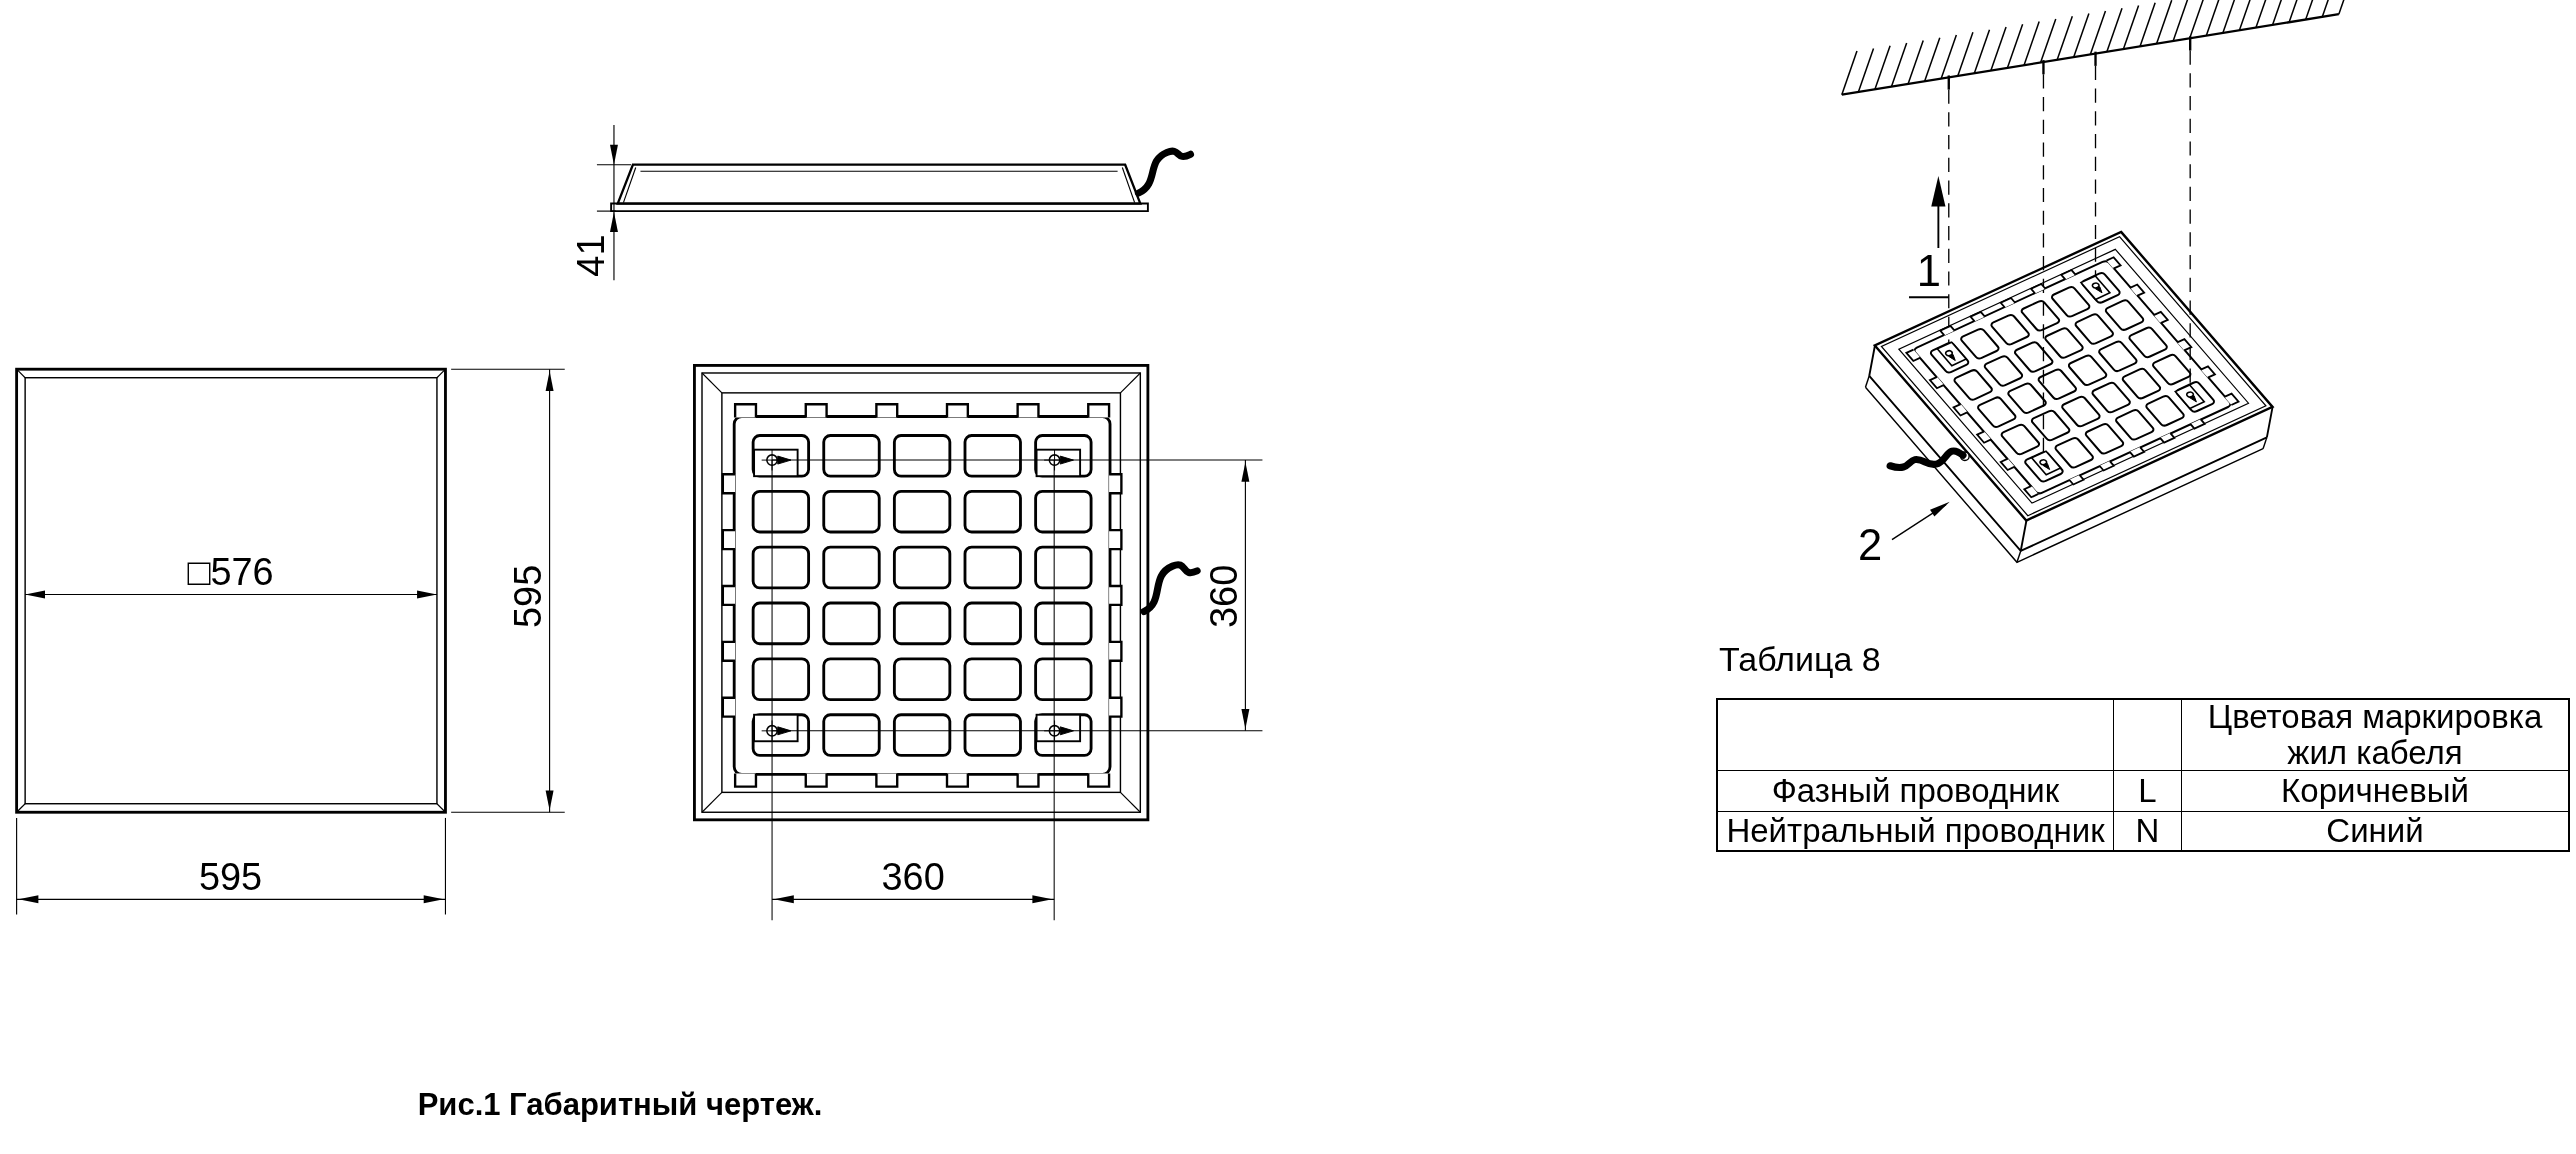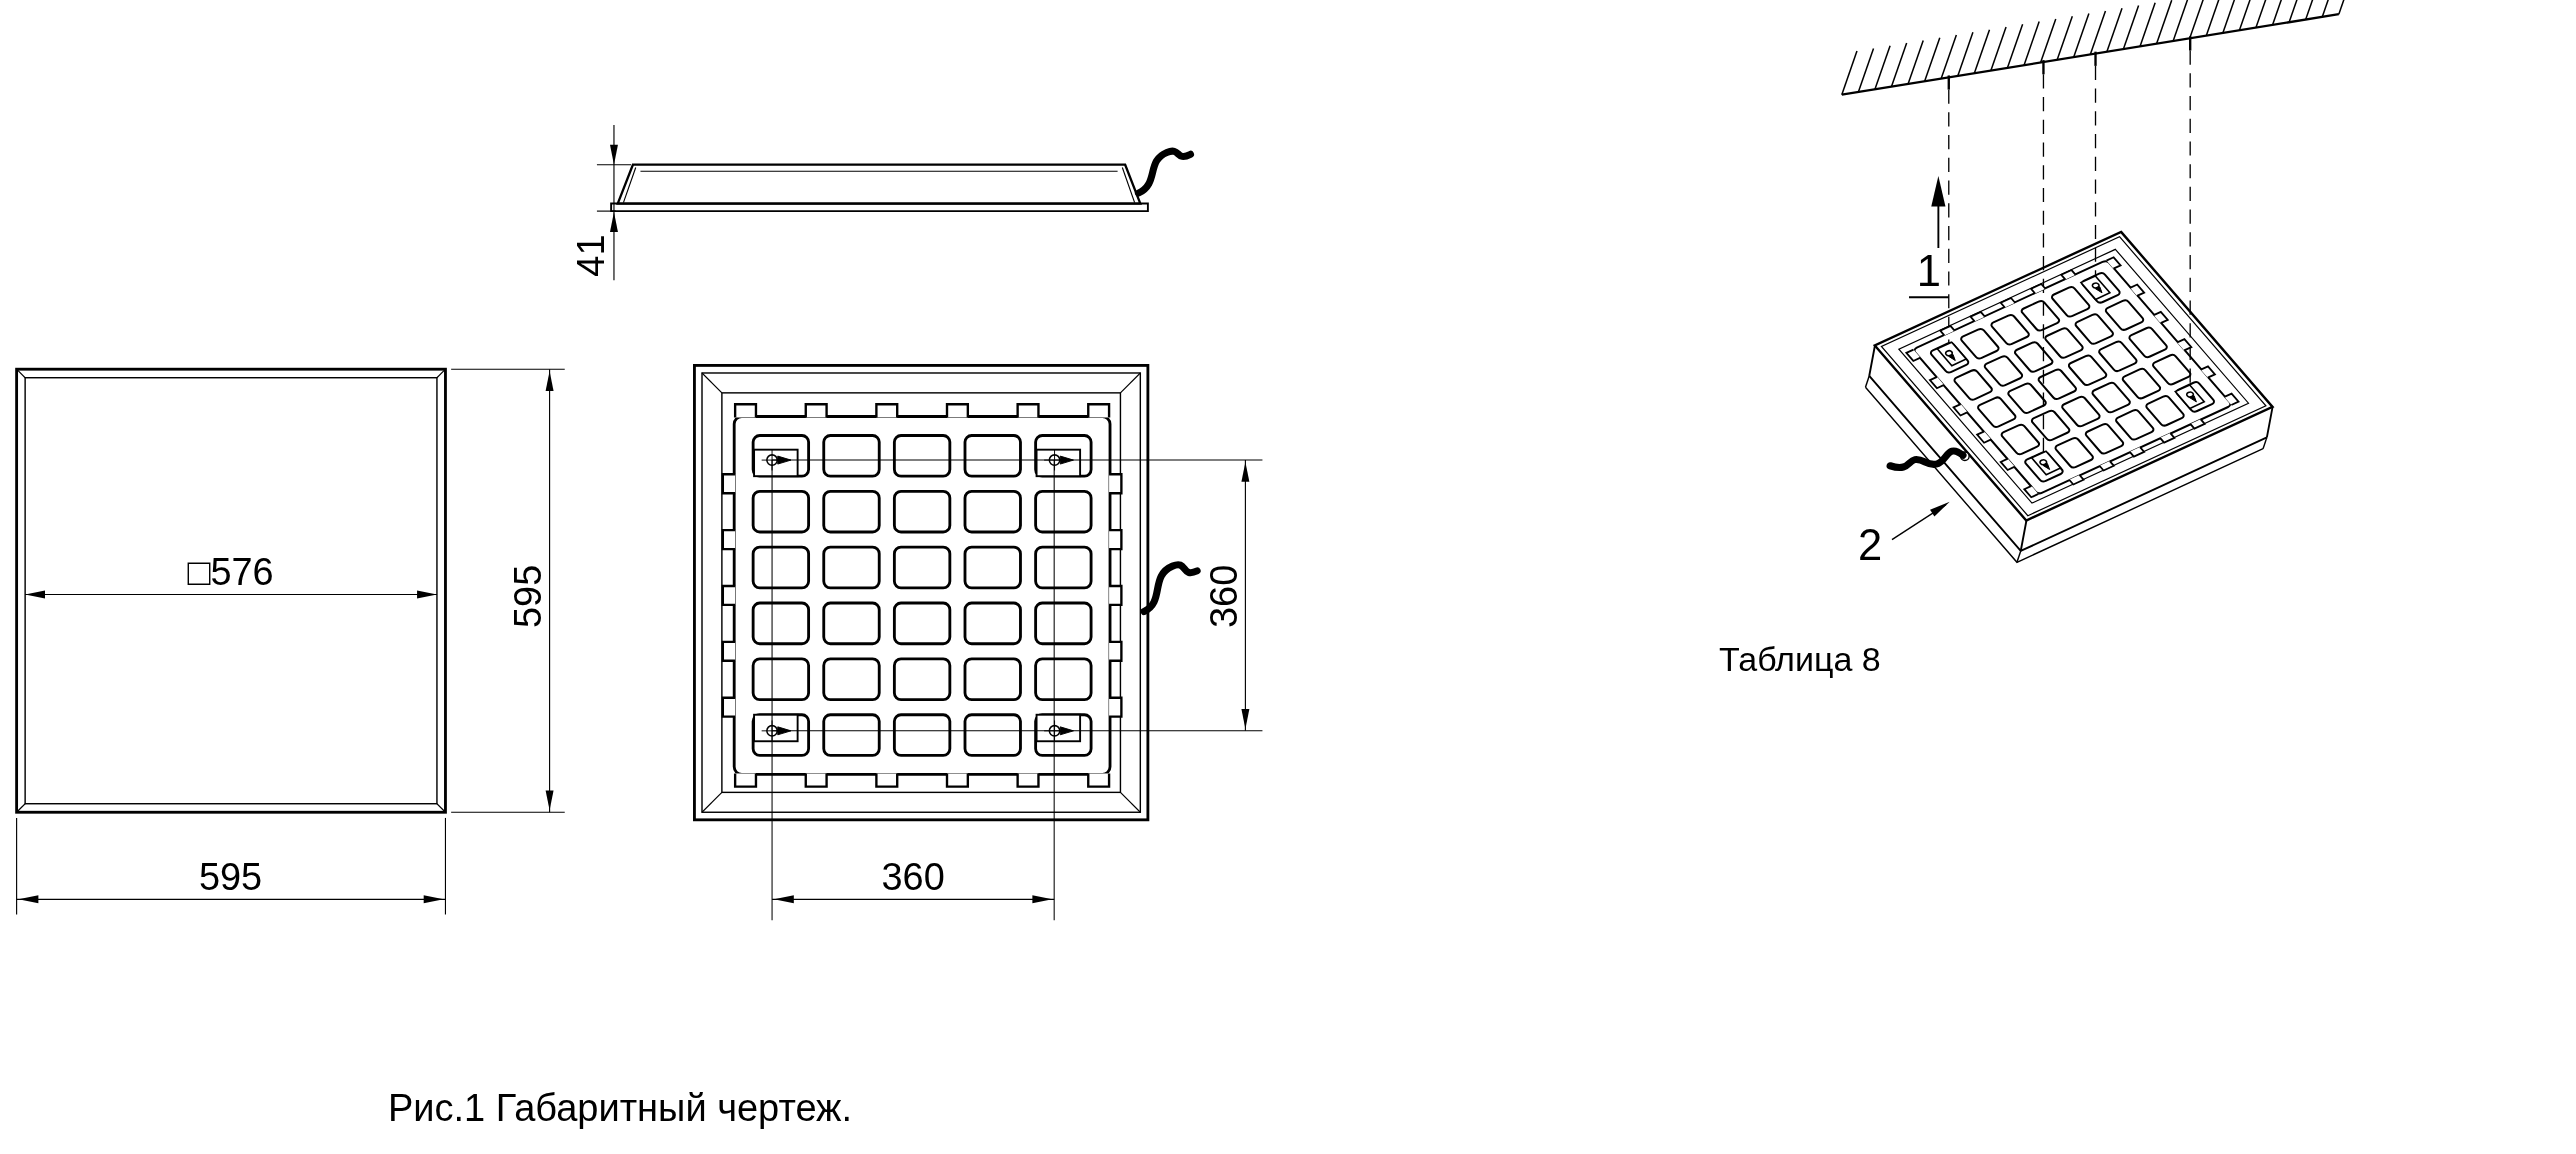--- a/index.html
+++ b/index.html
@@ -16,21 +16,21 @@
   svg .s15{stroke-width:1.5;}
   svg .s12{stroke-width:1.2;}
   svg .s11{stroke-width:1.1;}
   svg .cable{stroke:#000;stroke-width:7.5;fill:none;stroke-linecap:round;stroke-linejoin:round;}
   svg .arr{fill:#000;stroke:none;}
   svg text{font-family:"Liberation Sans","DejaVu Sans",sans-serif;fill:#000;stroke:none;text-anchor:middle;}
   svg text.dim-t{font-size:40px;}
   svg text.callout-t{font-size:46px;}
   .caption{
     position:absolute;top:1087px;transform:translateX(-50%);
-    font-size:38px;white-space:nowrap;
+    font-size:31px;white-space:nowrap;font-weight:bold;
   }
   .tbl-title{position:absolute;left:1719px;top:640px;font-size:34px;}
   .tbl{
     position:absolute;left:1716px;top:698px;width:854px;height:154px;
     border:2.8px solid #000;box-sizing:border-box;background:#fff;
     display:grid;grid-template-columns:395px 68px 1fr;grid-template-rows:70px 41px 1fr;
   }
   .tbl > div{
     display:flex;align-items:center;justify-content:center;text-align:center;
     font-size:33px;line-height:36px;box-sizing:border-box;padding:0 5.7px;
@@ -353,16 +353,32 @@
       <path class="cable" d="M2073,481 C2052,464 2058,500 2033,488 C2012,478 2022,500 1996,492"></path>
       <g>
         <line x1="1998" y1="570" x2="2055" y2="533" class="s15"></line>
         <polygon class="arr" points="2059,530 2042.8,545.5 2038.2,538.5"></polygon>
         <text class="callout-t" transform="translate(1975,592)">2</text>
       </g>
     </g>
   </svg>
 
   <div class="tbl-title">Таблица 8</div>
+  <div class="tbl">
+    <div></div>
+    <div class="bl"></div>
+    <div class="bl">
+      <span>
+        <span>Цветовая маркировка</span><br>
+        <span>жил кабеля</span>
+      </span>
+    </div>
+    <div class="bt">Фазный проводник</div>
+    <div class="bl bt">L</div>
+    <div class="bl bt">Коричневый</div>
+    <div class="bt">Нейтральный проводник</div>
+    <div class="bl bt">N</div>
+    <div class="bl bt">Синий</div>
+  </div>
 
   <div class="caption" style="left:620px">Рис.1 Габаритный чертеж.</div>
 </div>
 
 
 </body></html>

